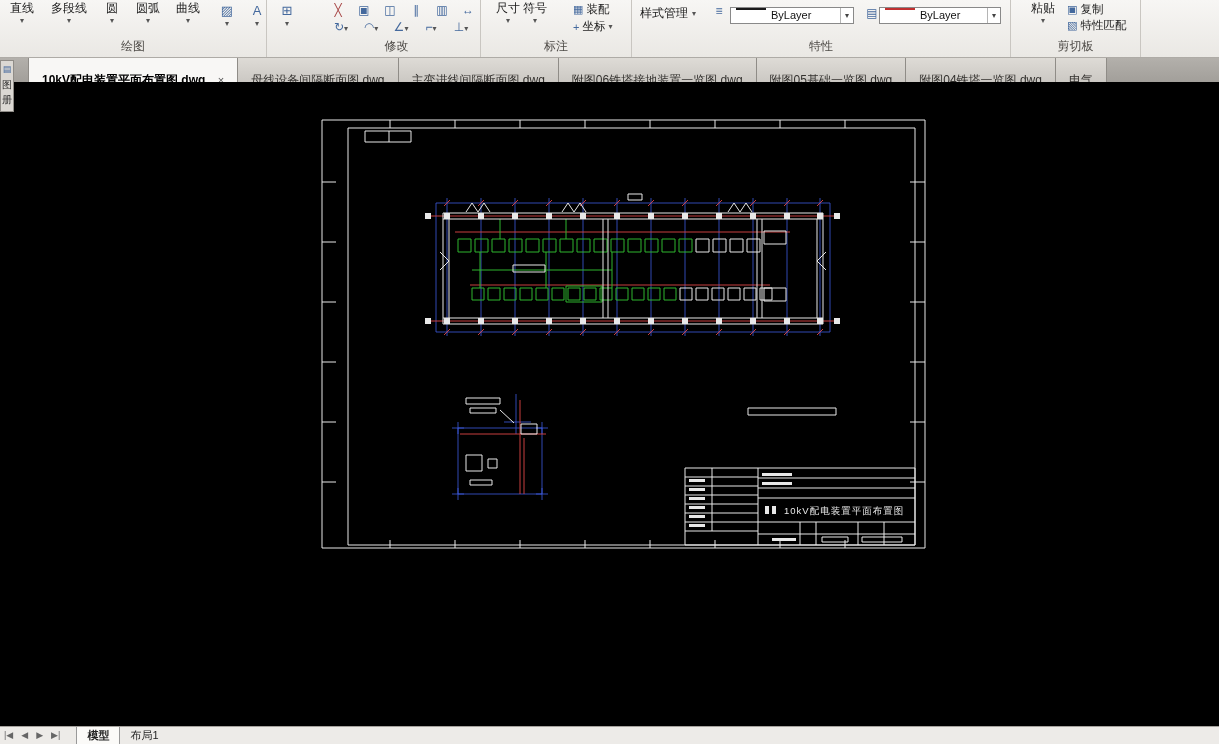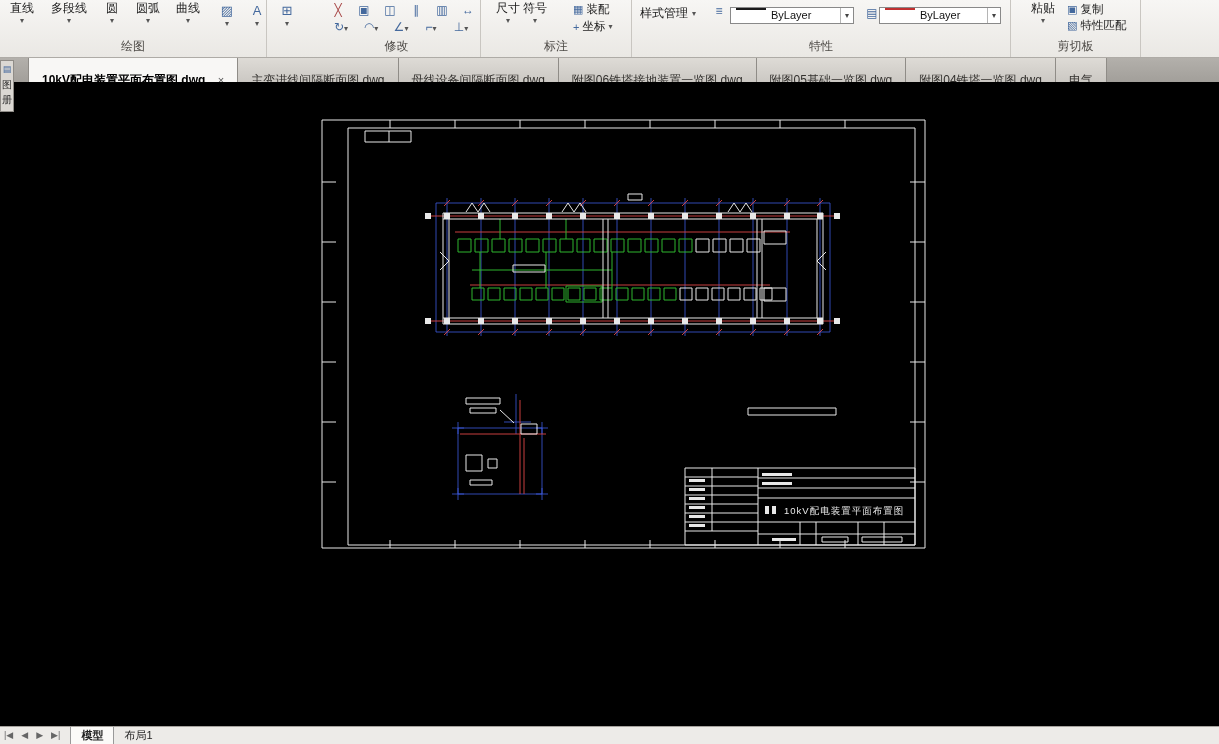--- a/index.html
+++ b/index.html
@@ -169,22 +169,22 @@
     </div>
     <div class="panel-label">剪切板</div>
   </div>
 </div>
 
 <div id="tabbar">
   <div class="dtab active">
     <span>10kV配电装置平面布置图.dwg</span>
     <span class="x">×</span>
   </div>
+  <div class="dtab"><span>母线设备间隔断面图.dwg</span></div>
   <div class="dtab"><span>主变进线间隔断面图.dwg</span></div>
-  <div class="dtab"><span>母线设备间隔断面图.dwg</span></div>
   <div class="dtab"><span>附图06铁塔接地装置一览图.dwg</span></div>
   <div class="dtab"><span>附图05基础一览图.dwg</span></div>
   <div class="dtab"><span>附图04铁塔一览图.dwg</span></div>
   <div class="dtab"><span>电气</span></div>
 </div>
 
 <div id="sidetab">
   <span class="ic">▤</span>
   <span>图</span>
   <span>册</span>
@@ -233,15 +233,15 @@
     <text x="784" y="432" font-size="9.5" letter-spacing="1">10kV配电装置平面布置图</text>
   </g>
 </svg>
 </div>
 
 <div id="bottombar">
   <span class="nav">|◀</span>
   <span class="nav">◀</span>
   <span class="nav">▶</span>
   <span class="nav">▶|</span>
-  <div class="mtab active" style="margin-left:6px">模型</div>
+  <div class="mtab active" style="margin-left:12px">模型</div>
   <div class="mtab">布局1</div>
 </div>
 
 </body></html>

